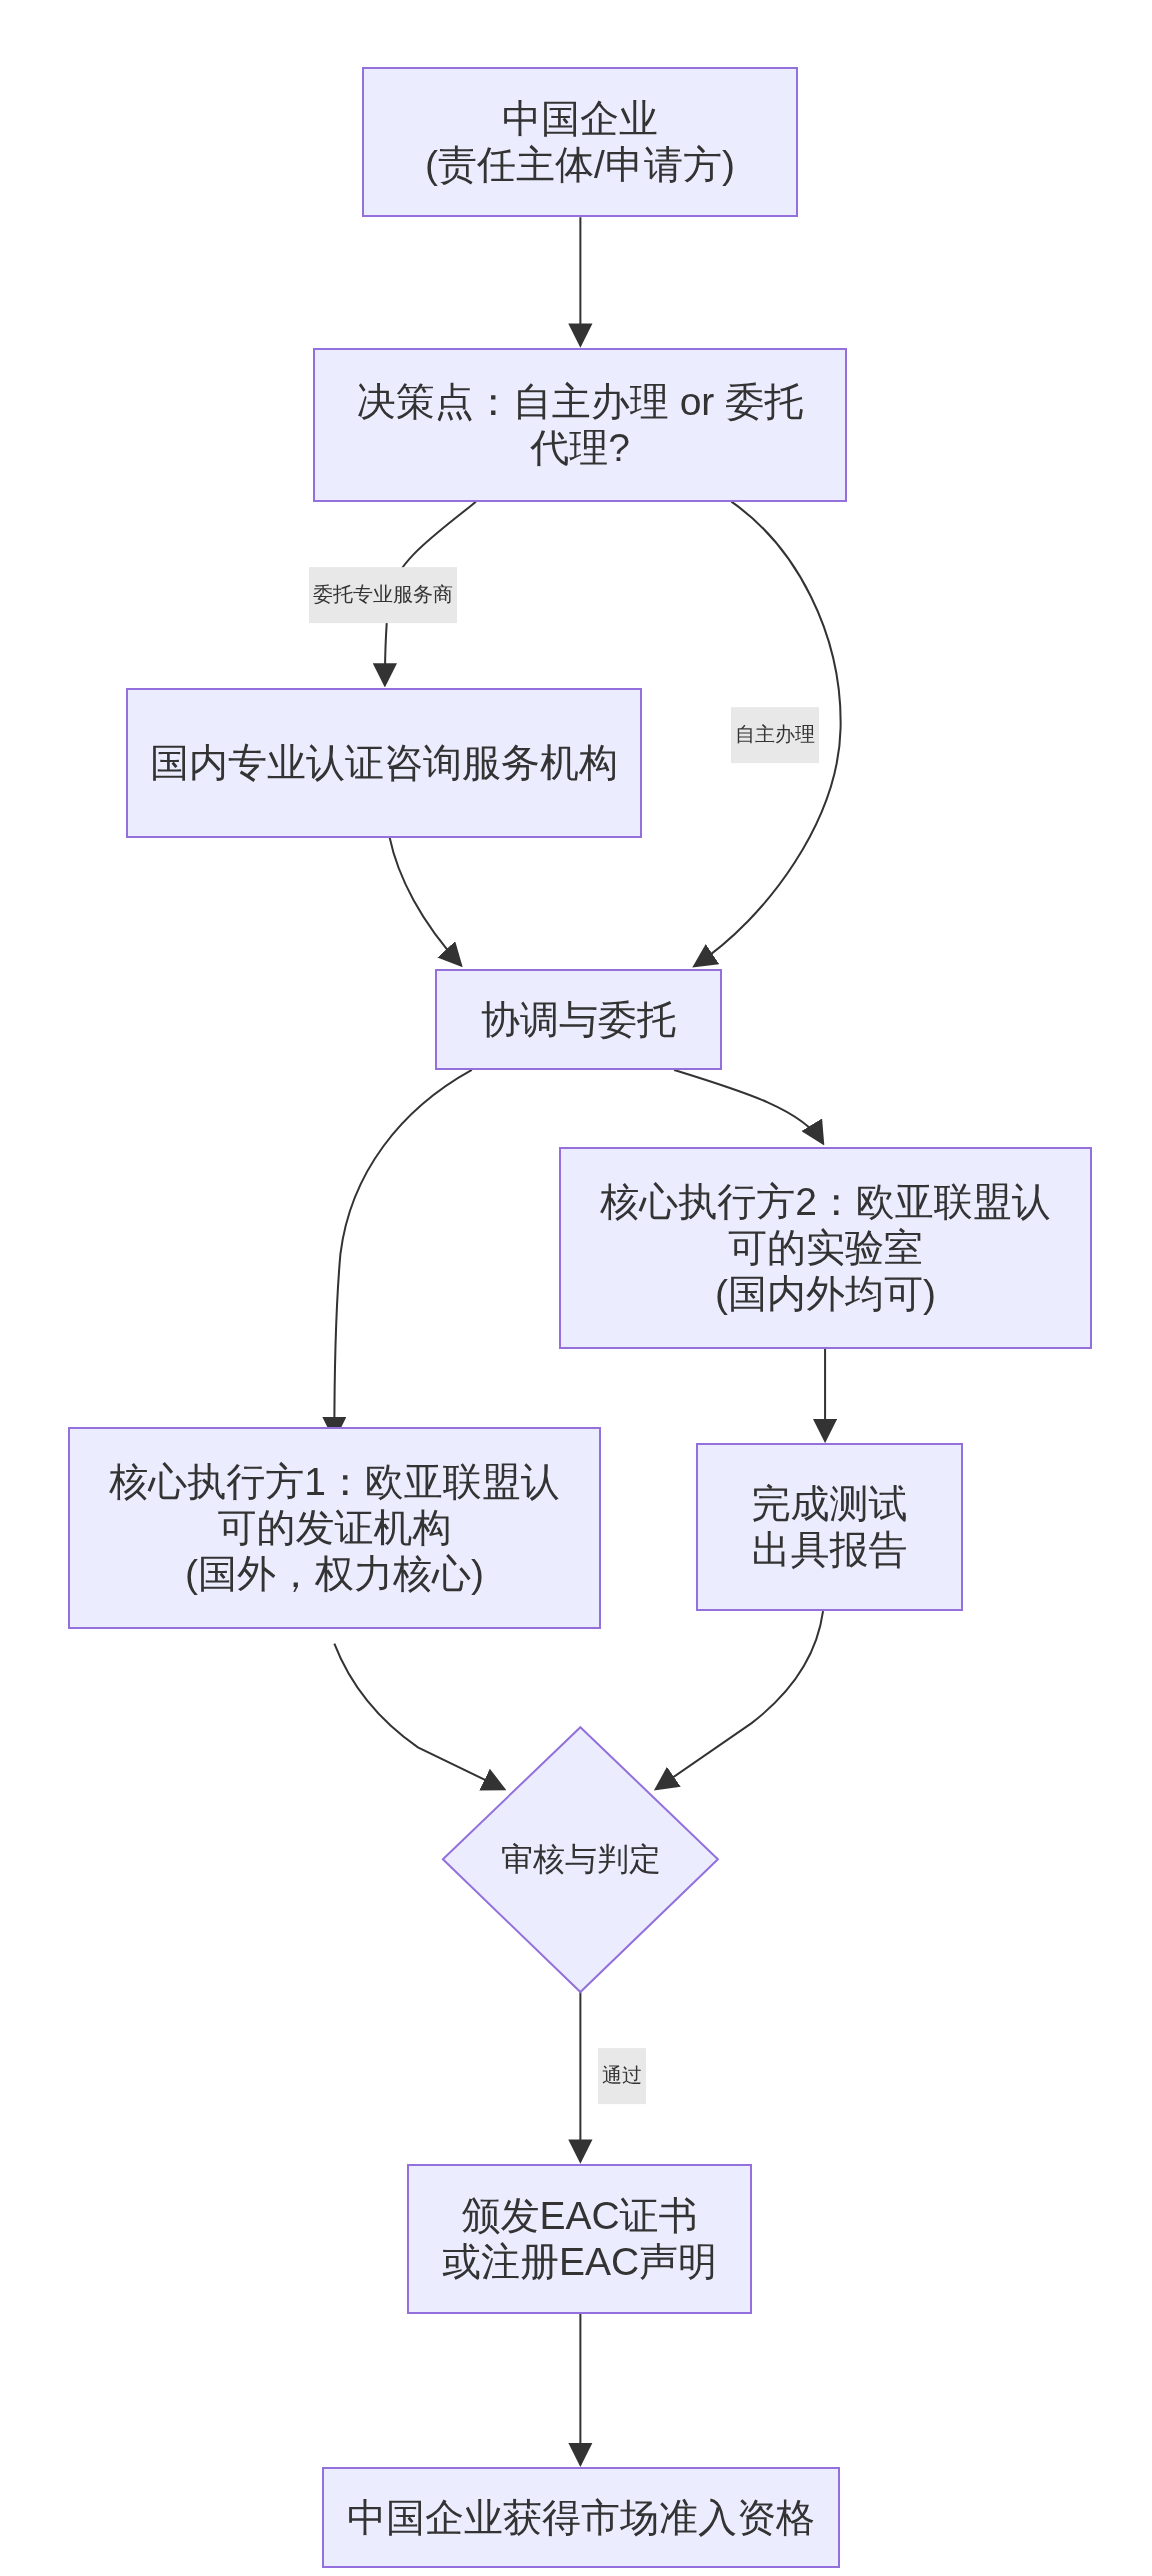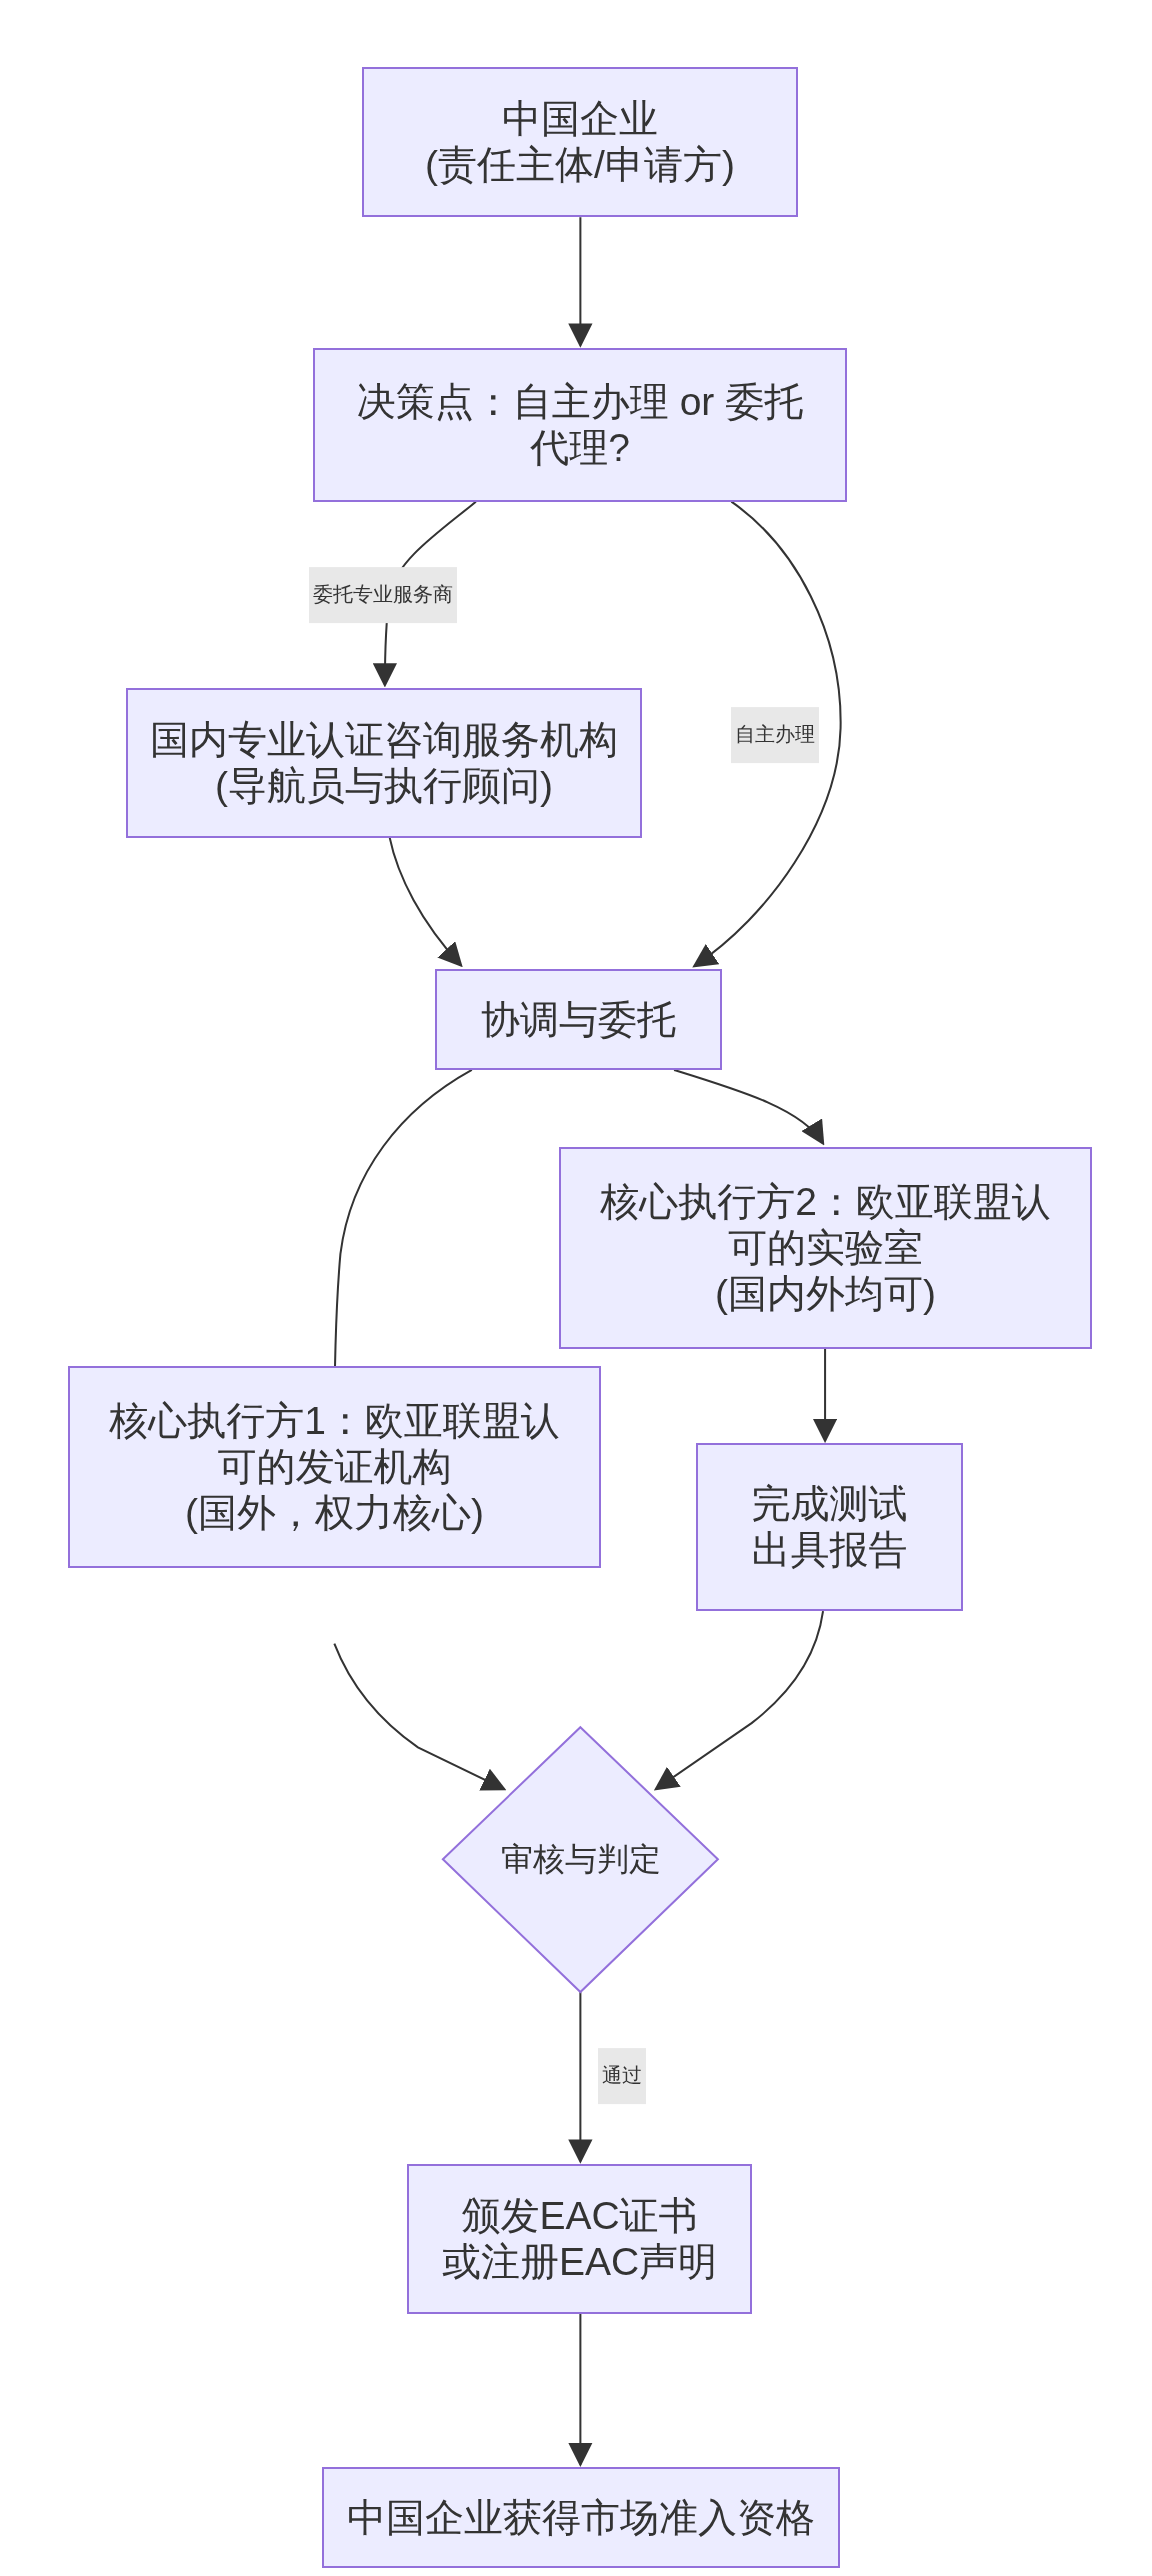--- a/index.html
+++ b/index.html
@@ -36,21 +36,21 @@
     background:var(--label-bg);color:var(--text-color);
     font-size:20px;line-height:49px;padding:3.4px 4px;white-space:nowrap;text-align:center;
   }
   
   #n-a {left:362px;top:67px;width:436px;height:150px;}
   #n-b {left:313px;top:348px;width:534px;height:154px;}
   #n-c {left:126px;top:688px;width:516px;height:150px;}
   #n-e {left:435px;top:969px;width:287px;height:101px;}
   #n-l2{left:559px;top:1147px;width:533px;height:202px;}
   #n-t {left:696px;top:1443px;width:267px;height:168px;}
-  #n-l1{left:68px;top:1366px;width:533px;height:202px;}
+  #n-l1{left:68px;top:1427px;width:533px;height:202px;}
   #n-g {left:407px;top:2164px;width:345px;height:150px;}
   #n-h {left:322px;top:2467px;width:518px;height:101px;align-items:center;}
   #d-label{left:446px;top:1836px;width:270px;height:46px;}
   #lbl-delegate{left:383px;top:595px;}
   #lbl-self{left:775px;top:735px;}
   #lbl-pass{left:578px;top:2076px;margin-left:44px;}
 </style>
 </head>
 <body>
 
@@ -83,21 +83,20 @@
     <span>(责任主体/申请方)</span>
   </div>
 
   <div class="node" id="n-b">
     <span>决策点：自主办理 or 委托</span>
     <span>代理?</span>
   </div>
 
   <div class="node" id="n-c">
     <span>国内专业认证咨询服务机构</span>
-    <span>(导航员与执行顾问)</span>
   </div>
 
   <div class="node" id="n-e">
     <span>协调与委托</span>
   </div>
 
   <div class="node" id="n-l2">
     <span>核心执行方2：欧亚联盟认</span>
     <span>可的实验室</span>
     <span>(国内外均可)</span>

